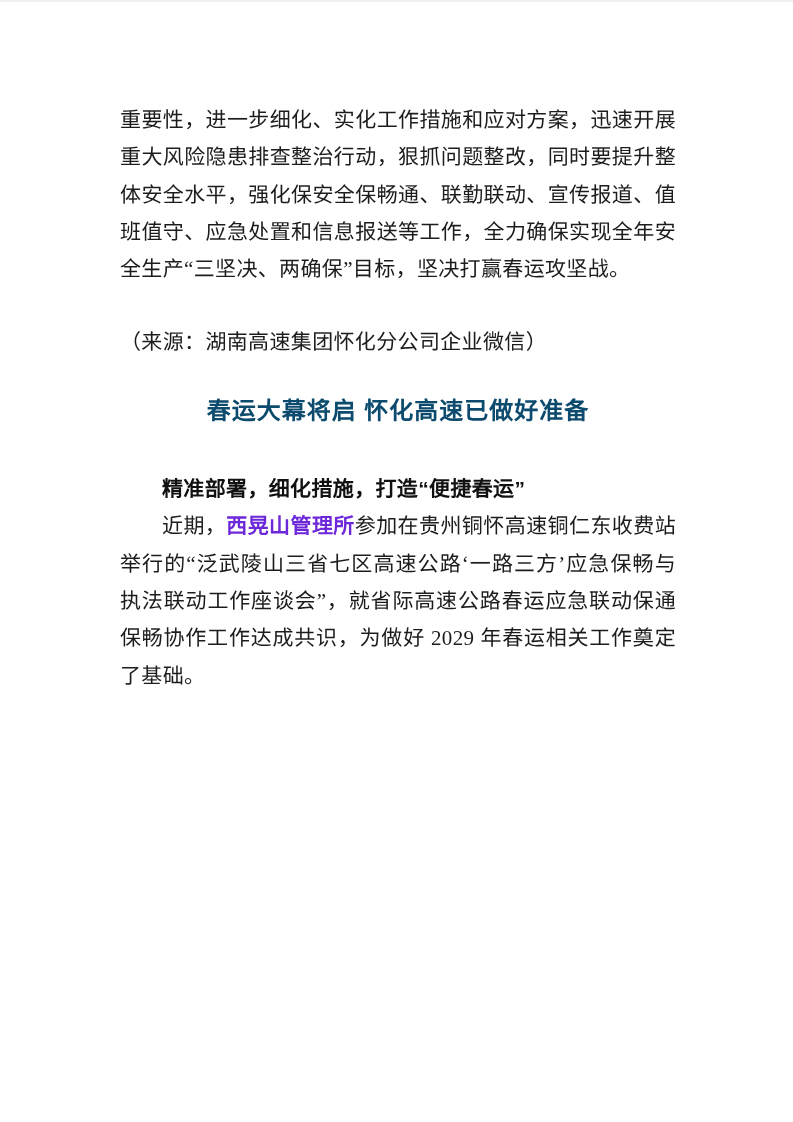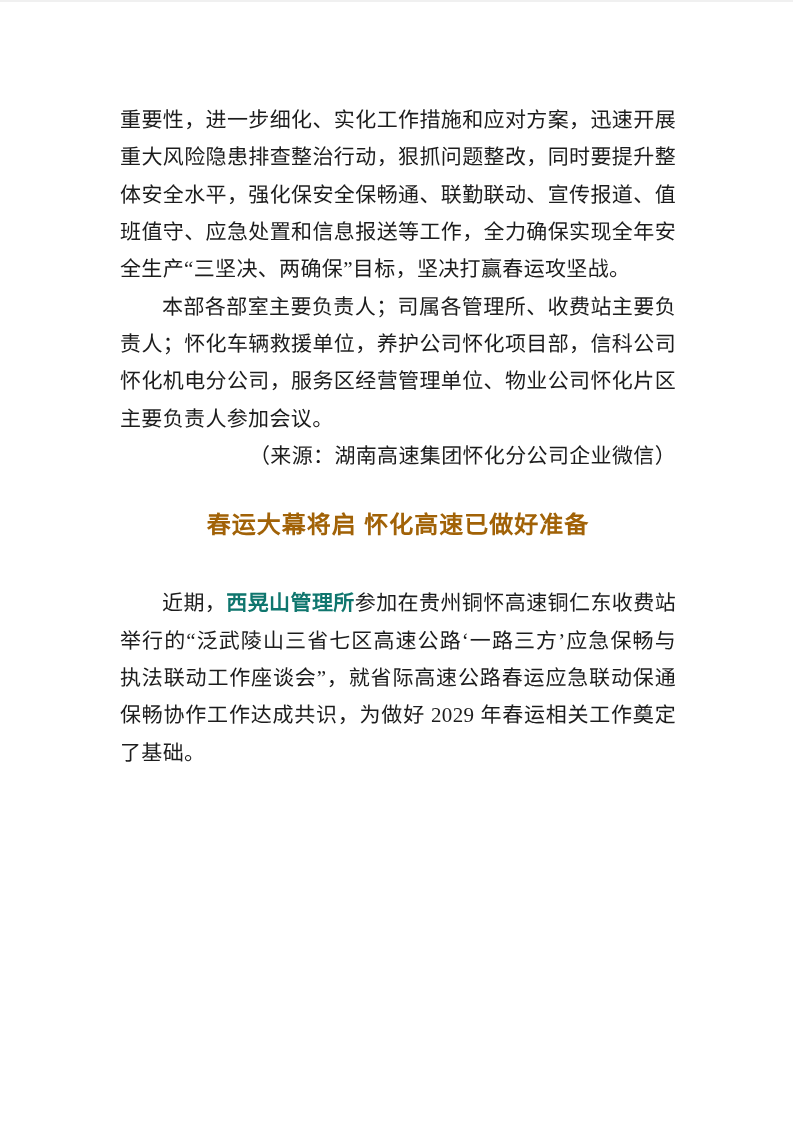--- a/index.html
+++ b/index.html
@@ -30,56 +30,57 @@
     letter-spacing: 0.35px;
     text-align: justify;
     text-justify: inter-ideograph;
     color: #1c1c1c;
     word-break: break-all;
   }
   .indent {
     text-indent: 2em;
   }
   .source-line {
-    text-align: right;
+    text-align: left;
+    margin-top: 35px;
   }
   .article-title {
     margin: 31px 0 41px 0;
     font-family: "Liberation Sans", "DejaVu Sans", sans-serif;
     font-size: 24px;
     font-weight: 700;
     line-height: 37px;
     text-align: center;
     letter-spacing: 1px;
-    color: #a16207;
+    color: #0c4a6e;
   }
   .subheading {
     font-family: "Liberation Sans", "DejaVu Sans", sans-serif;
     font-weight: 700;
     color: #111111;
     letter-spacing: 0.35px;
   }
   .bold-sans {
     font-family: "Liberation Sans", "DejaVu Sans", sans-serif;
     font-weight: 700;
-    color: #0f766e;
+    color: #6d28d9;
   }
 </style>
 </head>
 <body>
 
 <div class="page">
   <div class="content">
 
     <p class="body-par">重要性，进一步细化、实化工作措施和应对方案，迅速开展重大风险隐患排查整治行动，狠抓问题整改，同时要提升整体安全水平，强化保安全保畅通、联勤联动、宣传报道、值班值守、应急处置和信息报送等工作，全力确保实现全年安全生产“三坚决、两确保”目标，坚决打赢春运攻坚战。</p>
 
-    <p class="body-par indent">本部各部室主要负责人；司属各管理所、收费站主要负责人；怀化车辆救援单位，养护公司怀化项目部，信科公司怀化机电分公司，服务区经营管理单位、物业公司怀化片区主要负责人参加会议。</p>
 
     <p class="body-par source-line">（来源：湖南高速集团怀化分公司企业微信）</p>
 
     <h1 class="article-title">春运大幕将启 怀化高速已做好准备</h1>
 
 
+    <p class="body-par indent subheading">精准部署，细化措施，打造“便捷春运”</p>
 
     <p class="body-par indent"><span>近期，</span><span class="bold-sans">西晃山管理所</span><span>参加在贵州铜怀高速铜仁东收费站举行的“泛武陵山三省七区高速公路‘一路三方’应急保畅与执法联动工作座谈会”，就省际高速公路春运应急联动保通保畅协作工作达成共识，为做好 2029 年春运相关工作奠定了基础。</span></p>
 
   </div>
 </div>
 
 </body></html>

